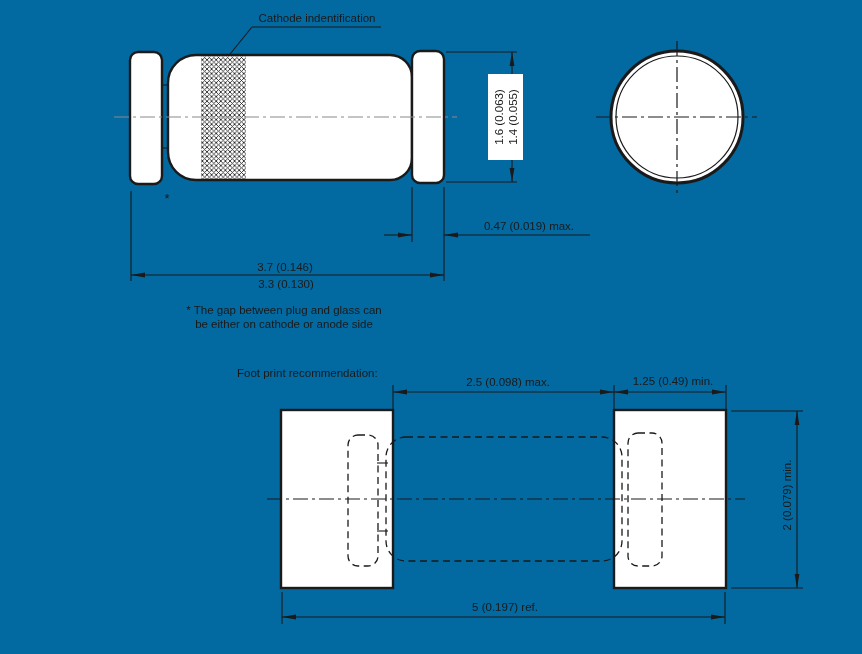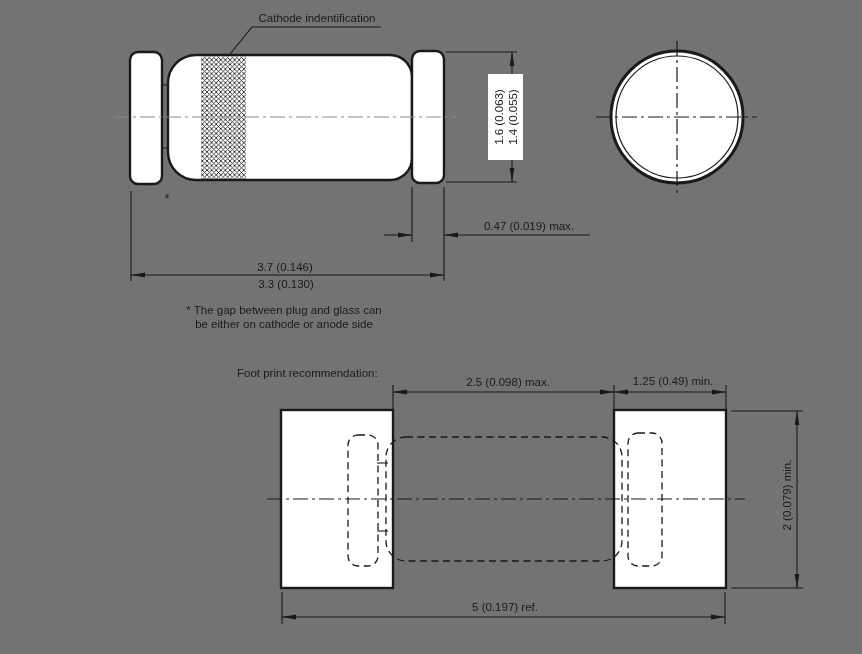--- a/index.html
+++ b/index.html
@@ -1,20 +1,20 @@
 <!DOCTYPE html>
 <html style="--line: #1a1a1a; --centerline: #8a8a8a;"><head>
 <meta charset="utf-8">
 <style>
   html, body { margin: 0; padding: 0; background: #ffffff; }
   .stage {
     position: relative;
     width: 862px;
     height: 654px;
-    background: #737373;
+    background: #0369a1;
     overflow: hidden;
   }
   svg { display: block; }
   .ln   { stroke: var(--line, #1a1a1a); fill: none; stroke-linecap: butt; }
   .sw25 { stroke-width: 2.4; }
   .sw12 { stroke-width: 1.1; }
   .dim  { stroke-width: 1.1; }
   .dashed { stroke-width: 1.3; stroke-dasharray: 7 4.5; }
   .cline  { stroke-width: 1.2; stroke-dasharray: 15 4 3 4; }
   .cgray  { stroke: var(--centerline, #8a8a8a); }

